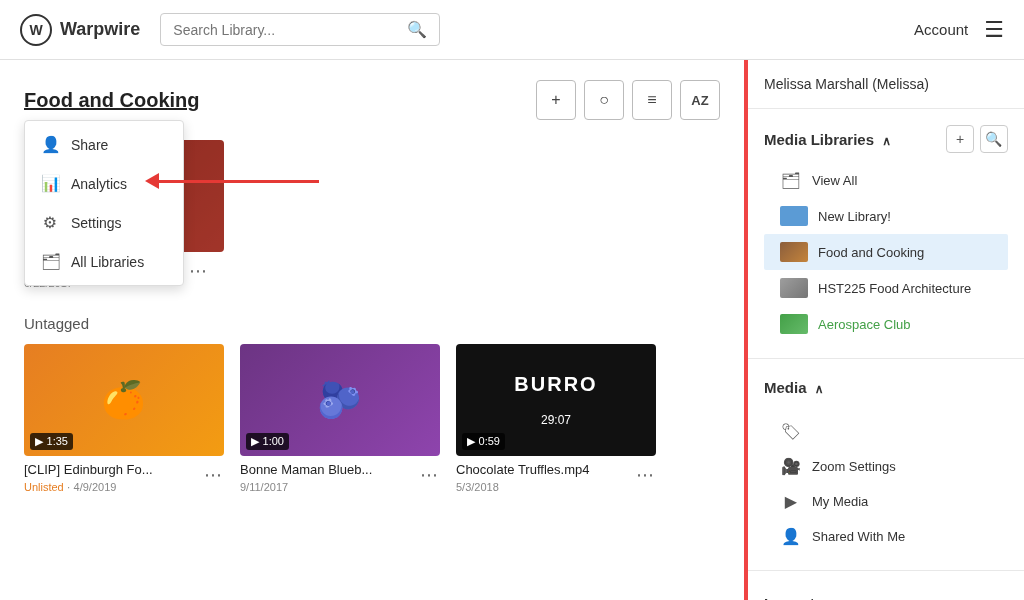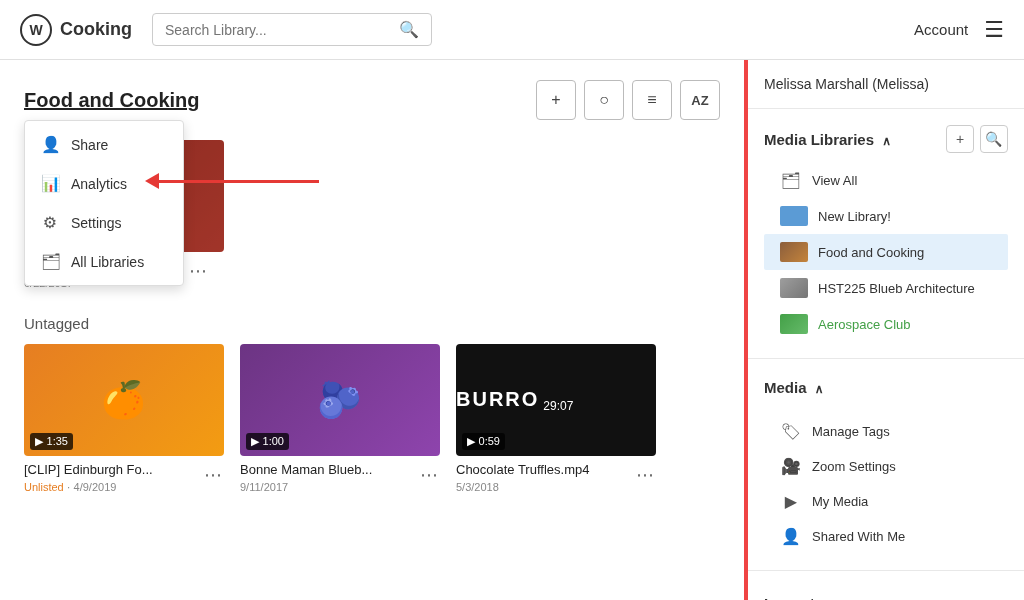--- a/index.html
+++ b/index.html
@@ -132,21 +132,21 @@
   </style>
 </head>
 <body>
 
 <header class="header">
   <div class="header-left">
     <div class="logo">
       <div class="logo-circle">
         <span>W</span>
       </div>
-      <span>Cooking</span>
+      <span>Warpwire</span>
     </div>
     <div class="search-bar">
       <input type="text" placeholder="Search Library..." style="">
       <span style="color:#999;">🔍</span>
     </div>
   </div>
   <div class="header-right">
     <span class="account-link">Account</span>
     <span class="hamburger">☰</span>
   </div>
@@ -240,21 +240,21 @@
           <div class="video-details">
             <div class="video-title">Bonne Maman Blueb...</div>
             <div class="video-meta">9/11/2017</div>
           </div>
           <span class="video-more">⋯</span>
         </div>
       </div>
 
       <div class="video-card">
         <div class="video-thumb thumb-dark">
-          <div style="width:100%;height:100%;background:#111;display:flex;align-items:center;gap:4px;">
+          <div style="width:100%;height:100%;background:#111;display:flex;align-items:center;justify-content:center;flex-direction:column;gap:4px;">
             <span style="color:#fff;font-size:20px;font-weight:700;letter-spacing:2px;">BURRO</span>
             <span style="color:#fff;font-size:12px;margin-top:13px;">29:07</span>
           </div>
           <div class="video-duration">▶ 0:59</div>
         </div>
         <div class="video-info">
           <div class="video-details">
             <div class="video-title">Chocolate Truffles.mp4</div>
             <div class="video-meta">5/3/2018</div>
           </div>
@@ -296,21 +296,21 @@
         <div class="sidebar-item-thumb">
           <div class="sidebar-item-thumb-color thumb-brown" style="width:100%;height:100%;"></div>
         </div>
         <span class="sidebar-item-label">Food and Cooking</span>
       </div>
 
       <div class="sidebar-item">
         <div class="sidebar-item-thumb">
           <div class="sidebar-item-thumb-color thumb-arch" style="width:100%;height:100%;"></div>
         </div>
-        <span class="sidebar-item-label">HST225 Blueb Architecture</span>
+        <span class="sidebar-item-label">HST225 Food Architecture</span>
       </div>
 
       <div class="sidebar-item">
         <div class="sidebar-item-thumb">
           <div class="sidebar-item-thumb-color thumb-aero" style="width:100%;height:100%;"></div>
         </div>
         <span class="sidebar-item-label green">Aerospace Club</span>
       </div>
     </div>
 
@@ -319,21 +319,20 @@
     <div class="sidebar-section-media">
       <div class="sidebar-section-header" style="padding: 4px 0 8px;">
         <span class="sidebar-section-title">
           <span>Media</span>
           <span style="font-size:12px; margin-left:4px;">∧</span>
         </span>
       </div>
 
       <div class="sidebar-item">
         <span class="sidebar-item-icon">🏷</span>
-        <span class="sidebar-item-label">Manage Tags</span>
       </div>
       <div class="sidebar-item">
         <span class="sidebar-item-icon">🎥</span>
         <span class="sidebar-item-label">Zoom Settings</span>
       </div>
       <div class="sidebar-item">
         <span class="sidebar-item-icon">▶</span>
         <span class="sidebar-item-label">My Media</span>
       </div>
       <div class="sidebar-item">

